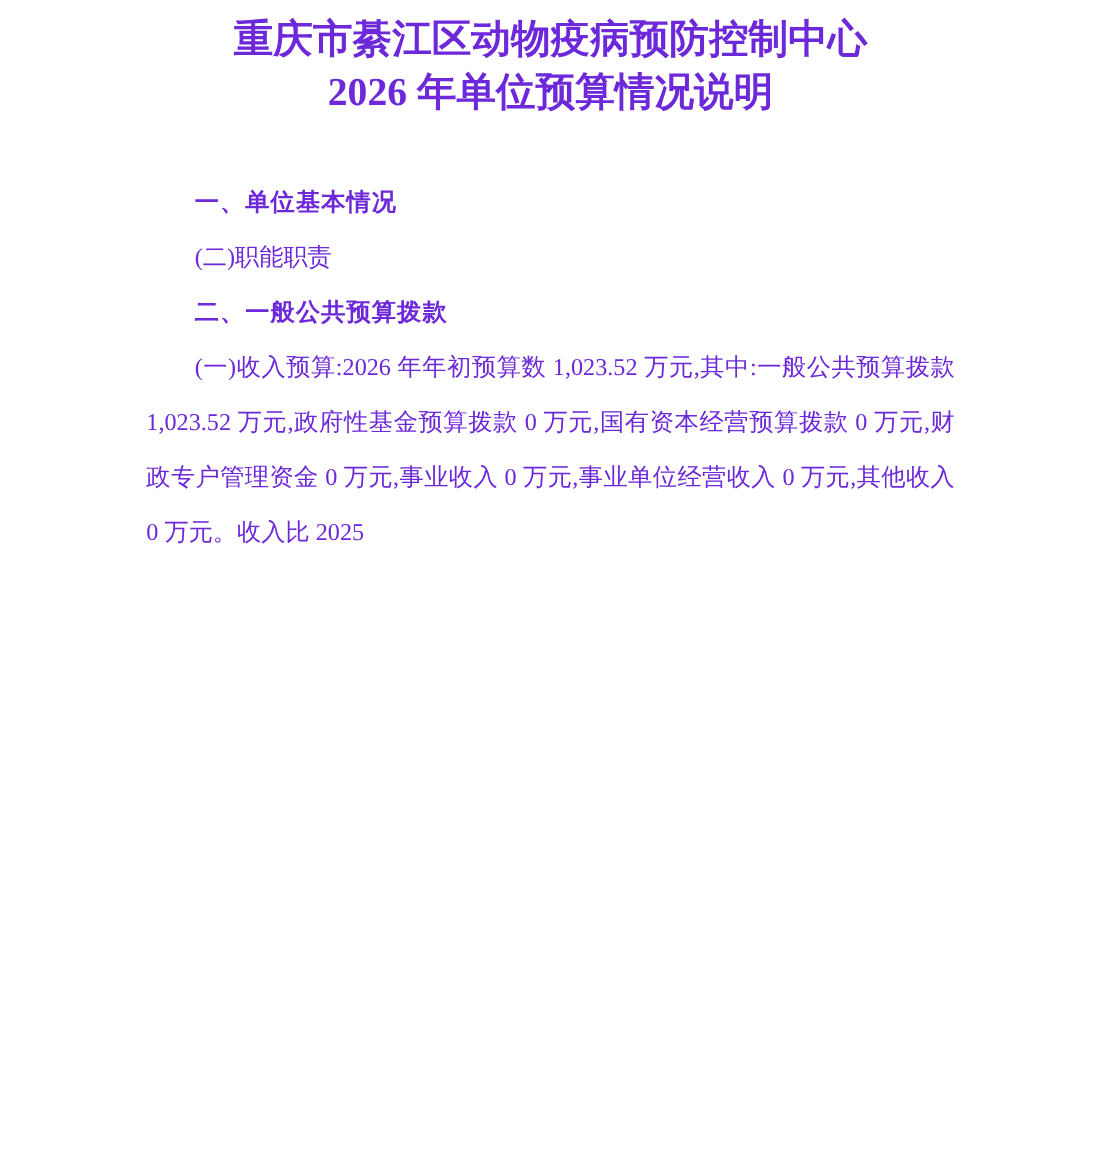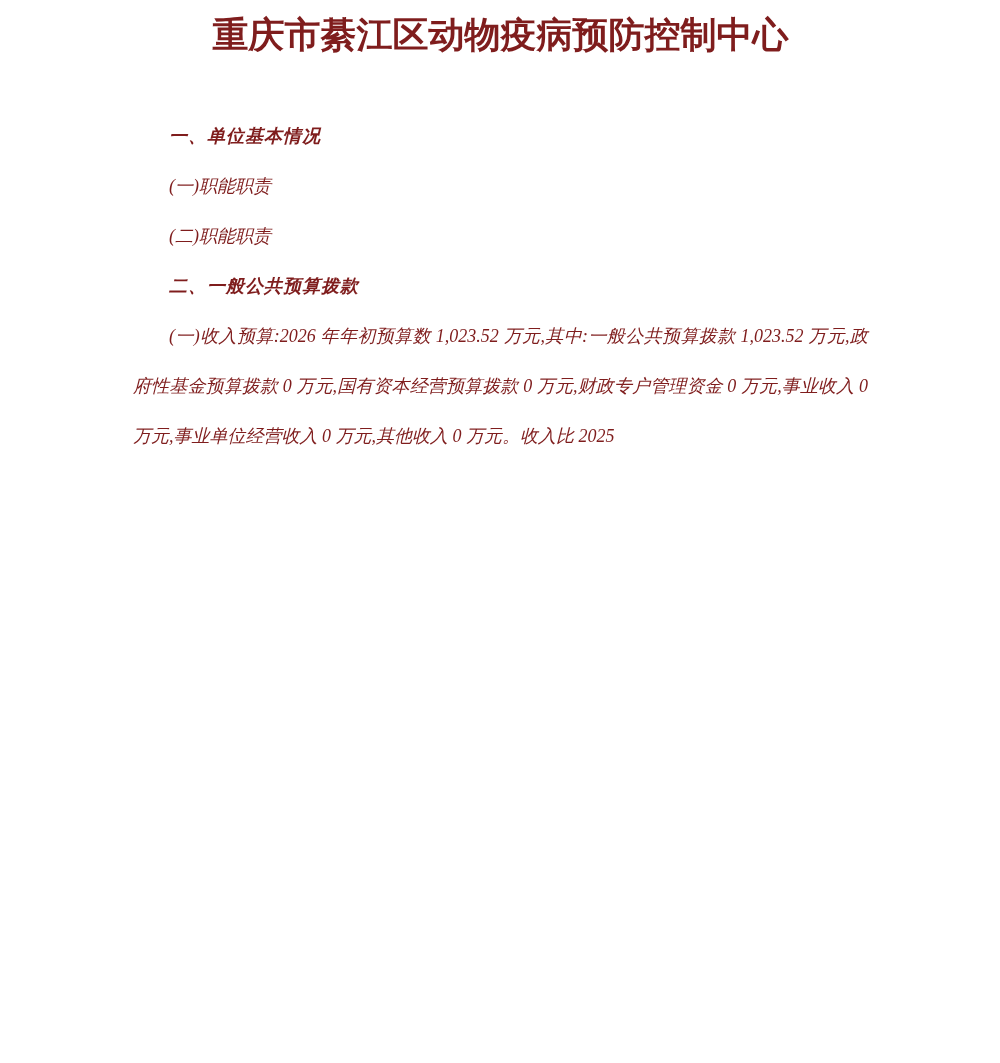--- a/index.html
+++ b/index.html
@@ -11,37 +11,36 @@
     width: 1000px;
     height: 1063px;
     overflow: hidden;
   }
   .page {
     box-sizing: border-box;
     width: 1000px;
     height: 1063px;
     background: #ffffff;
     padding: 11px 132px 0 133px;
-    color: #7f1d1d;
+    color: #6d28d9;
     font-family: "Liberation Serif", "DejaVu Serif", serif;
   }
   .title {
     text-align: center;
     font-weight: bold;
     font-size: 36px;
     line-height: 48px;
     font-family: "Liberation Serif", "DejaVu Serif", serif;
   }
   .content {
     margin-top: 52px;
-    font-size: 18px;
+    font-size: 22px;
     line-height: 50px;
     text-align: justify;
     text-justify: inter-ideograph;
-    font-style: italic;
   }
   .content > div {
     text-indent: 2em;
   }
   .sec-h1 {
     font-weight: bold;
     font-family: "Liberation Sans", "DejaVu Sans", sans-serif;
     letter-spacing: 1px;
   }
   .sec-h2 {
@@ -50,26 +49,26 @@
   .para {
     font-weight: normal;
   }
 </style>
 </head>
 <body>
 
 <div class="page">
   <div class="title">
     <div>重庆市綦江区动物疫病预防控制中心</div>
+    <div>2026 年单位预算情况说明</div>
   </div>
 
   <div class="content">
     <div class="sec-h1">一、单位基本情况</div>
 
-    <div class="sec-h2">(一)职能职责</div>
 
 
     <div class="sec-h2">(二)职能职责</div>
 
 
     <div class="sec-h1">二、一般公共预算拨款</div>
 
     <div class="para">(一)收入预算:2026 年年初预算数 1,023.52 万元,其中:一般公共预算拨款 1,023.52 万元,政府性基金预算拨款 0 万元,国有资本经营预算拨款 0 万元,财政专户管理资金 0 万元,事业收入 0 万元,事业单位经营收入 0 万元,其他收入 0 万元。收入比 2025</div>
   </div>
 </div>

